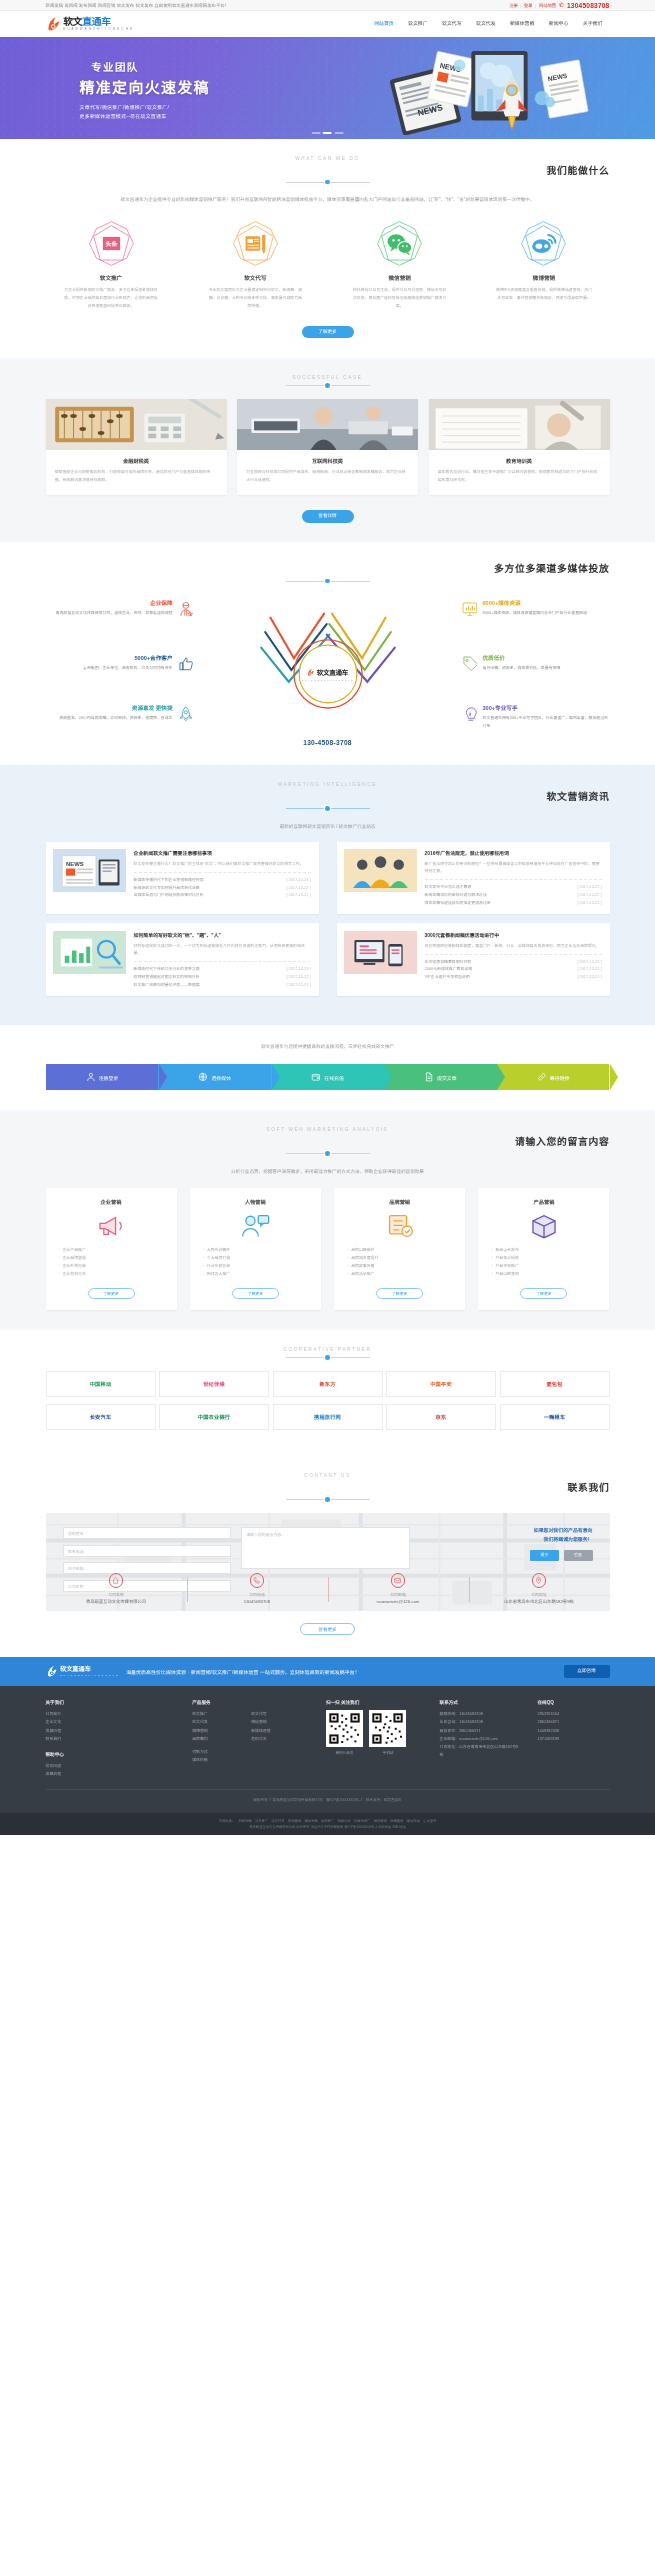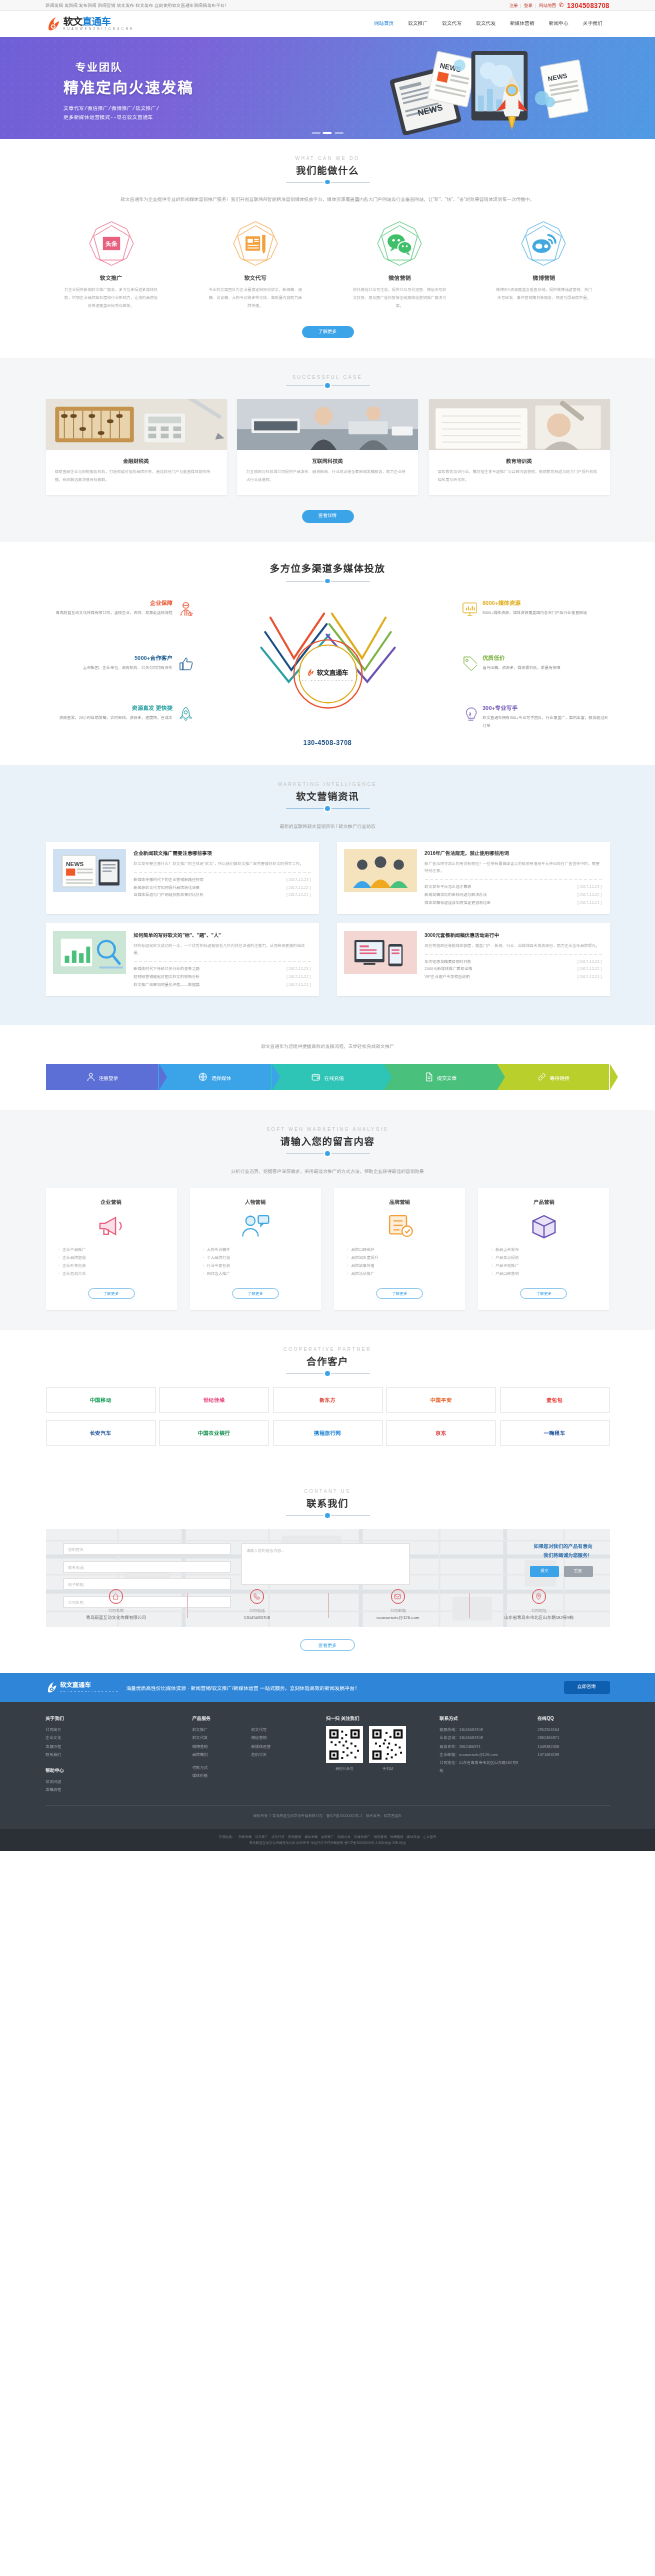--- a/index.html
+++ b/index.html
@@ -37,34 +37,34 @@
   .nav a{font-size:4.9px;color:#444;text-decoration:none;padding:0 7.2px;white-space:nowrap;line-height:26px;}
   .nav a.active{color:#1a7fd4;}
 
   
   .hero{height:102px;position:relative;overflow:hidden;
     background:linear-gradient(115deg,#6f5fd6 0%,#7a63d8 28%,#6e78d9 52%,#5b8fe0 78%,#4f9ae4 100%);}
   .hero-dots{position:absolute;inset:0;
      background-image:radial-gradient(rgba(255,255,255,.16) 0.7px, transparent 0.7px);
      background-size:8.5px 8.5px;}
   .hero-inner{position:relative;width:564px;margin:0 auto;height:102px;}
-  .hero-copy{position:absolute;left:18px;top:22px;color:#fff;font-family:Liberation Mono, monospace;}
+  .hero-copy{position:absolute;left:34px;top:22px;color:#fff;}
   .hero-h1{font-size:10.5px;font-weight:bold;letter-spacing:1.3px;margin-left:11.8px;text-shadow:0 0.7px 1.3px rgba(0,0,0,.18);}
   .hero-h2{font-size:15px;font-weight:bold;letter-spacing:1.3px;margin-top:2.6px;text-shadow:0 1.3px 2px rgba(0,0,0,.22);}
   .hero-p{font-size:4.9px;margin-top:5.9px;line-height:1.85;opacity:.96;letter-spacing:0.3px;}
   .hero-art{position:absolute;right:13px;top:6.6px;width:216px;height:92px;}
   .hero-dotsnav{position:absolute;left:50%;transform:translateX(-50%);bottom:4.6px;display:flex;gap:2.6px;}
   .hero-dotsnav i{display:block;width:9.2px;height:2px;background:rgba(255,255,255,.45);border-radius:1.3px;}
   .hero-dotsnav i.on{background:#fff;}
 
   
   .sec{padding:17px 0 19.7px;}
   .sec-head{text-align:center;margin-bottom:13px;}
   .sec-en{font-size:4.6px;color:#c2c2c2;letter-spacing:1.7px;text-transform:uppercase;}
-  .sec-cn{font-size:9.8px;color:#333;font-weight:bold;margin-top:2px;letter-spacing:0.7px;}
+  .sec-cn{font-size:9.8px;color:#333;font-weight:bold;margin-top:2px;letter-spacing:0.7px;text-align:right;}
   .sec-rule{width:84px;height:0.7px;background:#cfd6dd;margin:5.2px auto 0;position:relative;}
   .sec-rule:after{content:"";position:absolute;left:50%;top:50%;width:4.6px;height:4.6px;margin:-2.3px 0 0 -2.3px;
      border-radius:50%;background:#3ba3e8;box-shadow:0 0 0 1.3px #fff;}
   .sec-rule.on-blue{background:#9ec8ea;}
   .sec-desc{max-width:446px;margin:0 auto;font-size:4.6px;line-height:2;color:#9a9a9a;text-align:center;}
 
   
   .svc-row{display:flex;justify-content:space-between;margin-top:14.4px;}
   .svc{width:131px;text-align:center;}
   .badge{width:49px;height:49px;margin:0 auto;position:relative;}
@@ -907,21 +907,20 @@
         <a href="#" class="btn-ghost">了解更多</a>
       </div>
     </div>
   </div>
 </div>
 
 <div class="sec">
   <div class="inner">
     <div class="sec-head">
       <div class="sec-en">COOPERATIVE PARTNER</div>
-      <div class="sec-cn">合作客户</div>
       <div class="sec-rule"></div>
     </div>
     <div class="plogos">
       <div class="plogo">
         <span style="color:#0d9b4f">中国移动</span>
           </div>
       <div class="plogo">
         <span style="color:#e8457f">世纪佳缘</span>
           </div>
       <div class="plogo">

